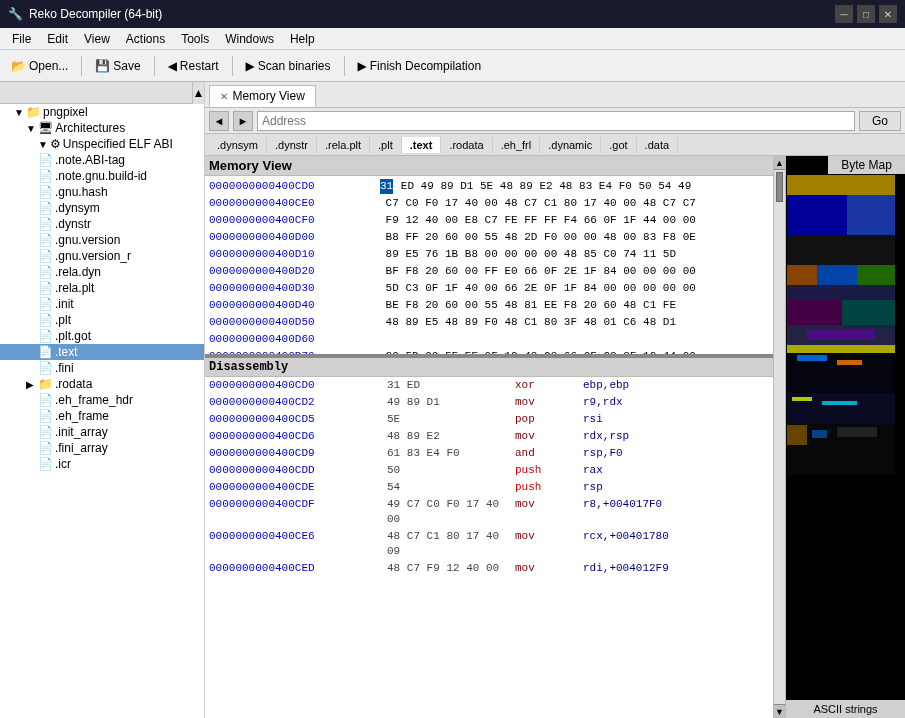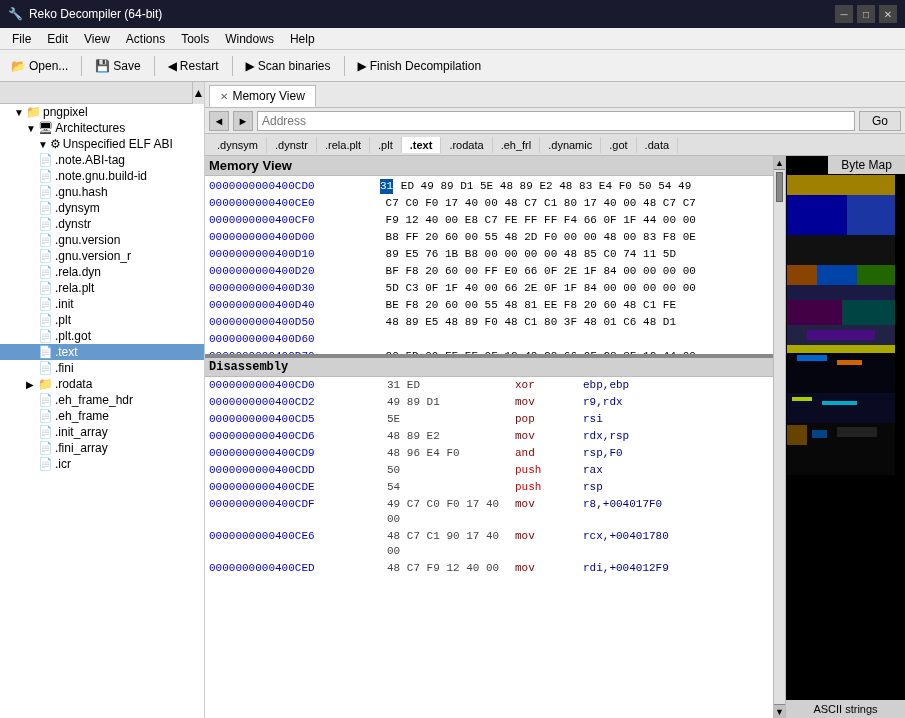--- a/index.html
+++ b/index.html
@@ -344,21 +344,21 @@
             <span class="disasm-ops">rsi</span>
           </div>
           <div class="disasm-row">
             <span class="disasm-addr">0000000000400CD6</span>
             <span class="disasm-bytes">48 89 E2</span>
             <span class="disasm-mnem">mov</span>
             <span class="disasm-ops">rdx,rsp</span>
           </div>
           <div class="disasm-row">
             <span class="disasm-addr">0000000000400CD9</span>
-            <span class="disasm-bytes">48 96 E4 F0</span>
+            <span class="disasm-bytes">61 83 E4 F0</span>
             <span class="disasm-mnem">and</span>
             <span class="disasm-ops">rsp,F0</span>
           </div>
           <div class="disasm-row">
             <span class="disasm-addr">0000000000400CDD</span>
             <span class="disasm-bytes">50</span>
             <span class="disasm-mnem" style="color:#cc0000;">push</span>
             <span class="disasm-ops">rax</span>
           </div>
           <div class="disasm-row">
@@ -368,21 +368,21 @@
             <span class="disasm-ops">rsp</span>
           </div>
           <div class="disasm-row">
             <span class="disasm-addr">0000000000400CDF</span>
             <span class="disasm-bytes">49 C7 C0 F0 17 40 00</span>
             <span class="disasm-mnem">mov</span>
             <span class="disasm-ops">r8,+004017F0</span>
           </div>
           <div class="disasm-row">
             <span class="disasm-addr">0000000000400CE6</span>
-            <span class="disasm-bytes">48 C7 C1 90 17 40 00</span>
+            <span class="disasm-bytes">48 C7 C1 80 17 40 09</span>
             <span class="disasm-mnem">mov</span>
             <span class="disasm-ops">rcx,+00401780</span>
           </div>
           <div class="disasm-row">
             <span class="disasm-addr">0000000000400CED</span>
             <span class="disasm-bytes">48 C7 F9 12 40 00</span>
             <span class="disasm-mnem">mov</span>
             <span class="disasm-ops">rdi,+004012F9</span>
           </div>
         </div>

